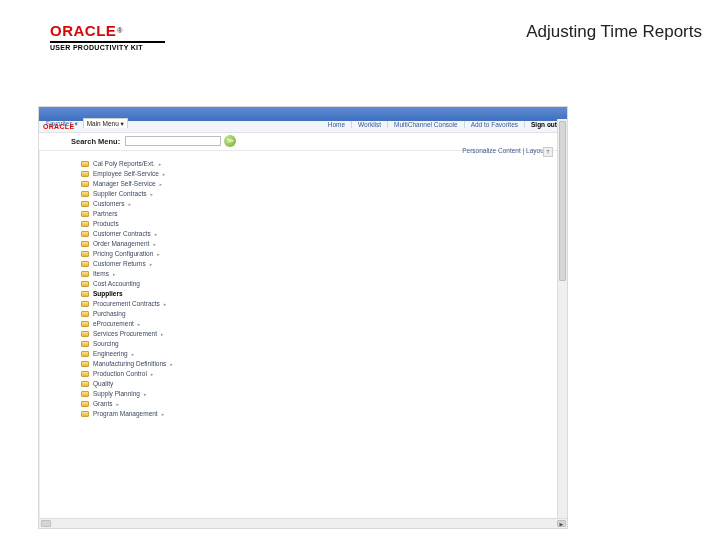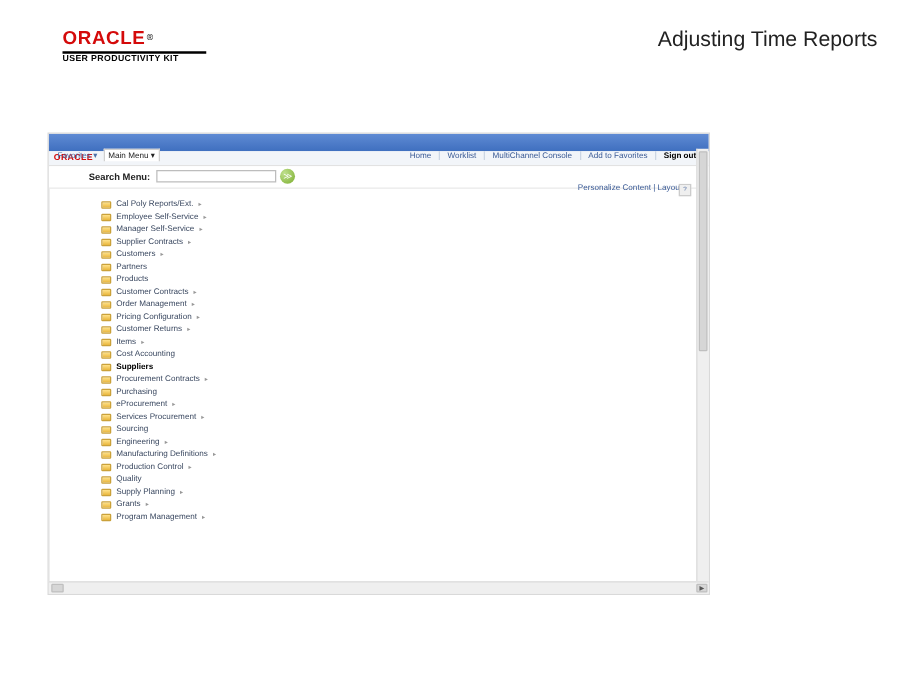--- a/index.html
+++ b/index.html
@@ -13,21 +13,21 @@
   .brand-name { color: #d40a0a; font-weight: 900; font-size: 15px; letter-spacing: 0.5px; font-family: Arial, sans-serif; }
   .brand-tm { color: #000; font-size: 7px; vertical-align: top; margin-left: 1px; }
   .brand-rule { height: 1.5px; background:#000; width: 115px; margin-top: 2px; }
   .brand-sub { font-size: 7px; letter-spacing: 0.3px; font-weight: 700; color:#000; margin-top: 1px; }
   .slide-title { font-size: 17px; color:#222; font-weight: 400; text-align: center; }
 
   
   .appwin {
     position: absolute;
     left: 38px; top: 106px;
-    width: 530px; height: 370px;
+    width: 530px; height: 423px;
     background: #fff;
     border: 1px solid #d9d9d9;
     box-shadow: 0 0 0 1px #eee inset;
     overflow: hidden;
   }
   .topbar {
     height: 14px;
     background: linear-gradient(#5f8bd4, #3f6fbf);
     display: flex; align-items: center;
     padding: 0 6px;

